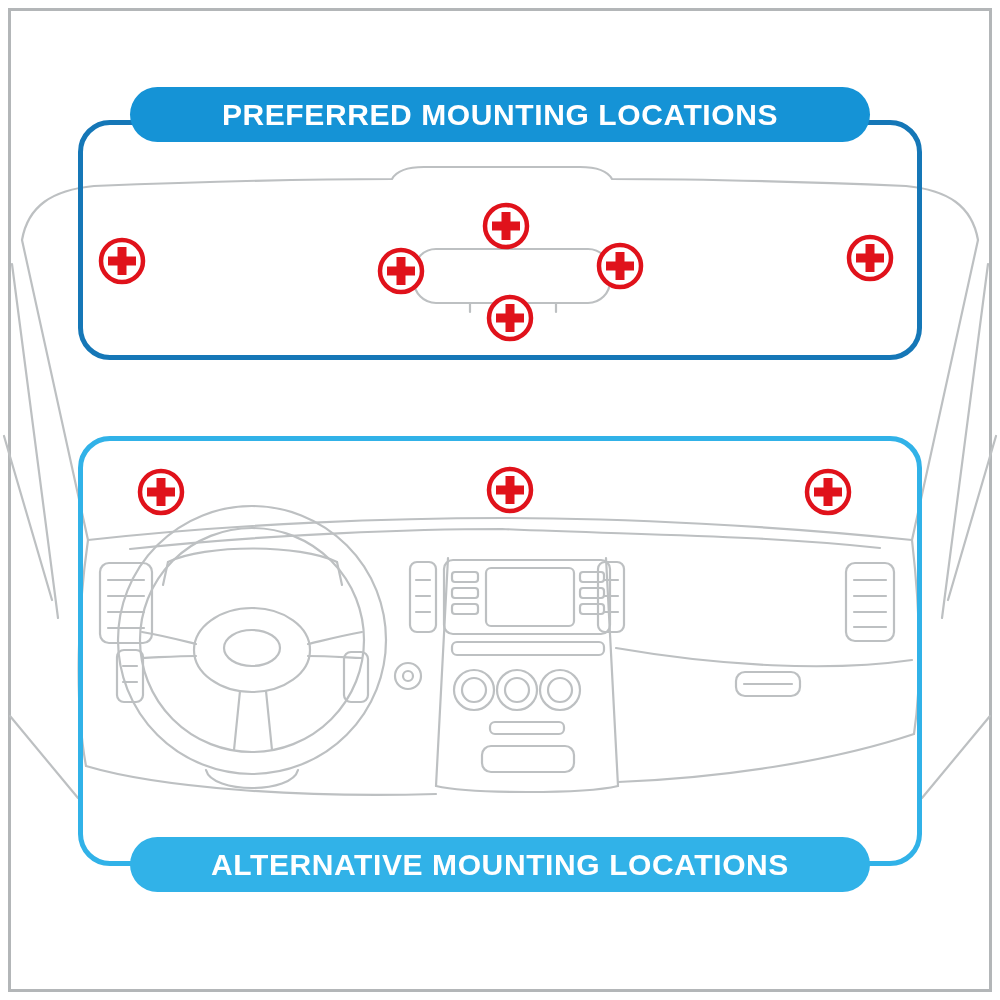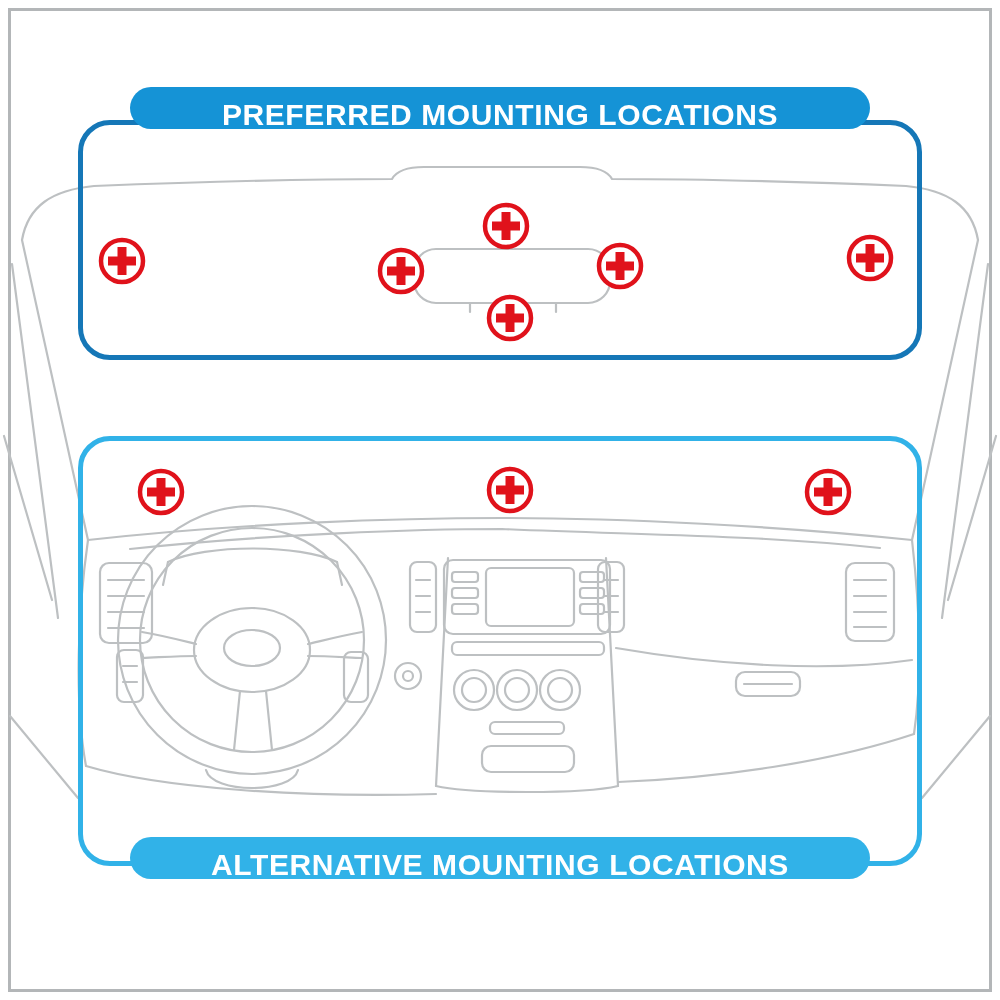--- a/index.html
+++ b/index.html
@@ -18,21 +18,21 @@
   svg.layer{position:absolute;left:0;top:0;width:1000px;height:1000px;}
   #artwork{stroke:var(--line-color);}
   #artwork *{fill:none;stroke-linecap:round;stroke-linejoin:round;stroke-width:2.2px;}
   #marker-layer{pointer-events:none;}
   .zone-outline{
     position:absolute;border:5px solid #1577b7;border-radius:32px;
     background:transparent;
   }
   .zone-outline.alt{border-color:#31b2e8;}
   .banner{
-    position:absolute;left:130px;width:740px;height:42px;border-radius:28px;
+    position:absolute;left:130px;width:740px;height:55px;border-radius:28px;
     background:#1593d6;color:#ffffff;font-weight:bold;font-size:30px;
     letter-spacing:0.6px;text-align:center;line-height:56px;
     white-space:nowrap;
   }
   .banner.alt{background:#31b2e8;}
 </style>
 </head>
 <body>
 
 <div class="frame"></div>

